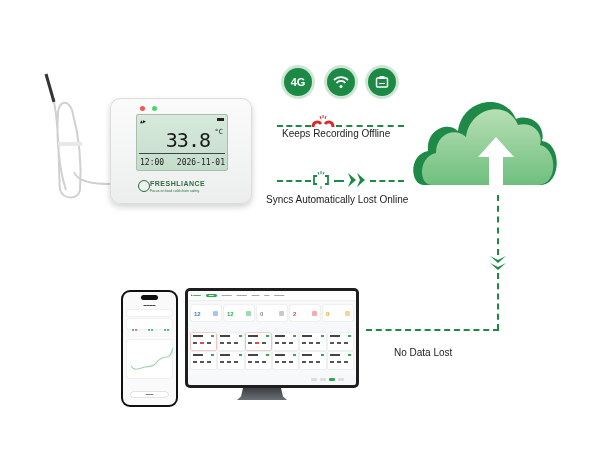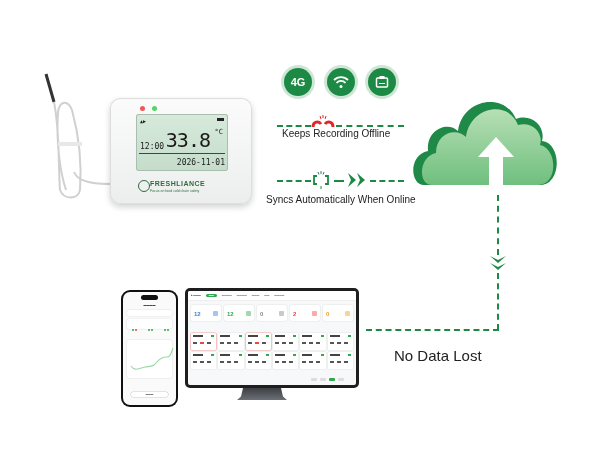--- a/index.html
+++ b/index.html
@@ -9,21 +9,21 @@
   .probe{left:38px;top:72px;width:80px;height:130px;}
   
   .device{left:110px;top:98px;width:142px;height:106px;background:linear-gradient(#fbfbfb,#eceeee);border-radius:10px;box-shadow:0 3px 6px rgba(0,0,0,.18),inset 0 0 0 1px #ddd;}
   .led{position:absolute;top:8px;width:5px;height:5px;border-radius:50%;}
   .led.red{left:30px;background:#f0575b;}
   .led.green{left:42px;background:#4fd667;}
   .lcd{position:absolute;left:26px;top:16px;width:92px;height:57px;background:linear-gradient(#d7eadc,#c5dccb);border-radius:3px;box-shadow:inset 0 0 0 1px #a9bfae;font-family:"DejaVu Sans Mono",monospace;color:#1a1a1a;}
   .lcd .temp{position:absolute;right:18px;top:14px;font-size:20px;letter-spacing:-1px;}
   .lcd .unit{position:absolute;right:5px;top:14px;font-size:7px;}
   .lcd .sep{position:absolute;left:3px;right:3px;top:39px;height:1px;background:#444;}
-  .lcd .time{position:absolute;left:4px;top:28px;font-size:8px;}
+  .lcd .time{position:absolute;left:4px;top:44px;font-size:8px;}
   .lcd .date{position:absolute;right:3px;top:44px;font-size:8px;}
   .lcd .sig{position:absolute;left:4px;top:4px;font-size:5px;}
   .lcd .bat{position:absolute;right:4px;top:4px;width:7px;height:3px;background:#222;}
   .brand{position:absolute;left:40px;top:82px;font-size:7px;font-weight:bold;color:#2c6e3c;letter-spacing:.5px;}
   .tagline{position:absolute;left:40px;top:91px;font-size:3.5px;color:#2c6e3c;}
   .brand-logo{position:absolute;left:28px;top:82px;width:10px;height:10px;border-radius:50%;border:1px solid #2c6e3c;}
   
   .conn{width:28px;height:28px;border-radius:50%;background:#1c8a45;box-shadow:0 0 0 3px #cfe6d6;display:flex;align-items:center;justify-content:center;color:#fff;font-weight:bold;font-size:11px;}
   
   .hdash{height:0;border-top:2px dashed #1c8a45;}
@@ -118,42 +118,42 @@
 <svg class="abs" style="left:311px;top:170px;" width="20" height="20" viewBox="0 0 20 20">
   <path d="M6 6 L3 6 L3 14 L6 14 M14 6 L17 6 L17 14 L14 14" stroke="#1c8a45" stroke-width="1.8" fill="none"></path>
   <path d="M10 1 L10 4 M7 2 L8 4.5 M13 2 L12 4.5 M10 16 L10 19" stroke="#1c8a45" stroke-width="1"></path>
 </svg>
 <div class="abs hdash" style="left:334px;top:180px;width:10px;"></div>
 <svg class="abs" style="left:346px;top:172px;" width="24" height="16" viewBox="0 0 24 16">
   <path d="M2 1 L10 8 L2 15 L5 8 Z" fill="#1c8a45"></path>
     <path d="M11 1 L19 8 L11 15 L14 8 Z" fill="#1c8a45"></path>
 </svg>
 <div class="abs hdash" style="left:370px;top:180px;width:34px;"></div>
-<div class="abs label" style="left:266px;top:194px;">Syncs Automatically When Online</div>
+<div class="abs label" style="left:266px;top:194px;">Syncs Automatically Lost Online</div>
 
 <svg class="abs cloud" viewBox="0 0 150 105">
   <defs>
     <linearGradient id="cg" x1="0" y1="0" x2="0" y2="1">
         <stop offset="0" stop-color="#b7dfb5"></stop>
         <stop offset="1" stop-color="#6fbf7e"></stop>
       </linearGradient>
   </defs>
   <path d="M12 100 C -2 100, -4 70, 16 66 C 14 44, 36 36, 46 46 C 50 14, 92 6, 104 34 C 120 28, 134 42, 130 56 C 150 58, 150 100, 128 100 Z" fill="#1f8a48"></path>
   <path d="M20 100 C 6 100, 6 72, 24 68 C 24 48, 44 42, 54 52 C 58 22, 96 14, 106 40 C 120 36, 132 48, 128 60 C 146 64, 146 100, 126 100 Z" fill="url(#cg)"></path>
   <path d="M84 52 L66 72 L77 72 L77 104 L91 104 L91 72 L102 72 Z" fill="#fff"></path>
 </svg>
 
 <div class="abs vdash" style="left:497px;top:195px;height:60px;"></div>
 <svg class="abs" style="left:488px;top:255px;" width="20" height="18" viewBox="0 0 20 18">
   <path d="M2 1 L10 8 L18 1 L10 5 Z" fill="#1c8a45"></path>
     <path d="M2 8 L10 15 L18 8 L10 12 Z" fill="#1c8a45"></path>
 </svg>
 <div class="abs vdash" style="left:497px;top:273px;height:57px;"></div>
 <div class="abs hdash" style="left:366px;top:329px;width:133px;"></div>
-<div class="abs label" style="left:394px;top:347px;font-size:15px;">No Data Lost</div>
+<div class="abs label" style="left:394px;top:347px;font-size:10px;">No Data Lost</div>
 
 <div class="abs monitor">
   <div class="screen">
     <div class="nav">
       <span class="logo">■ ▬▬▬</span>
       <span class="act">▬▬</span>
       <span>▬▬▬▬</span>
       <span>▬▬▬▬</span>
       <span>▬▬▬</span>
       <span>▬▬</span>

